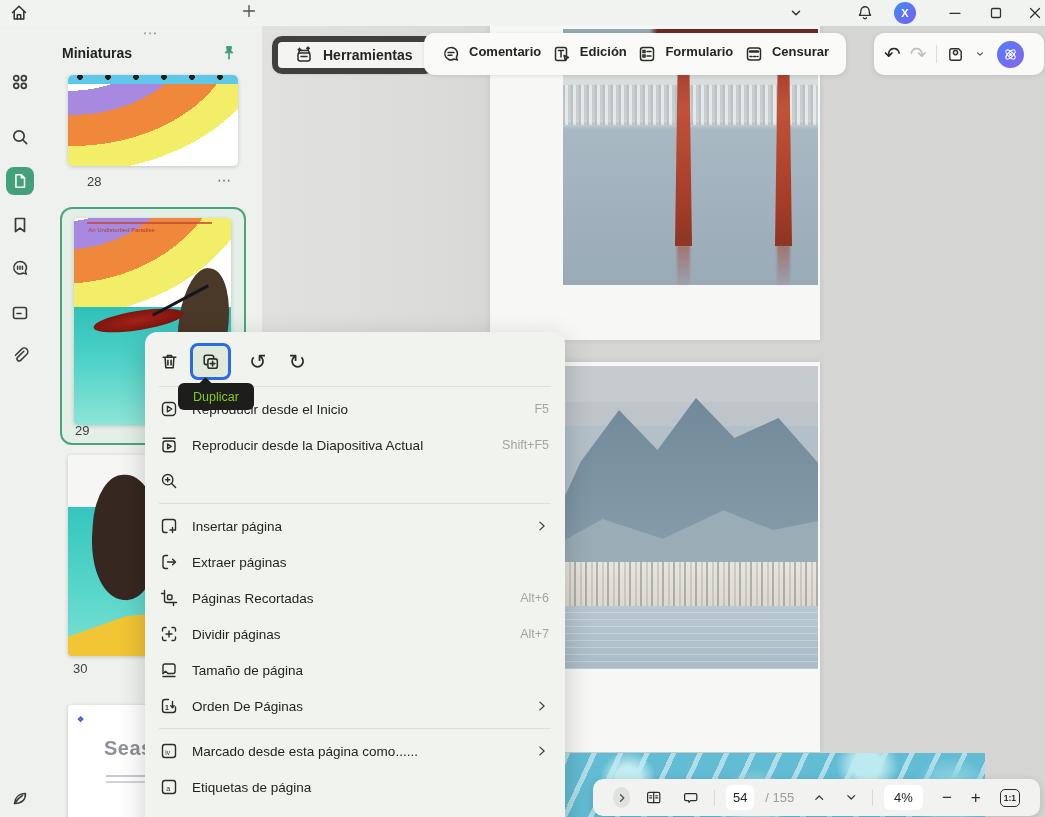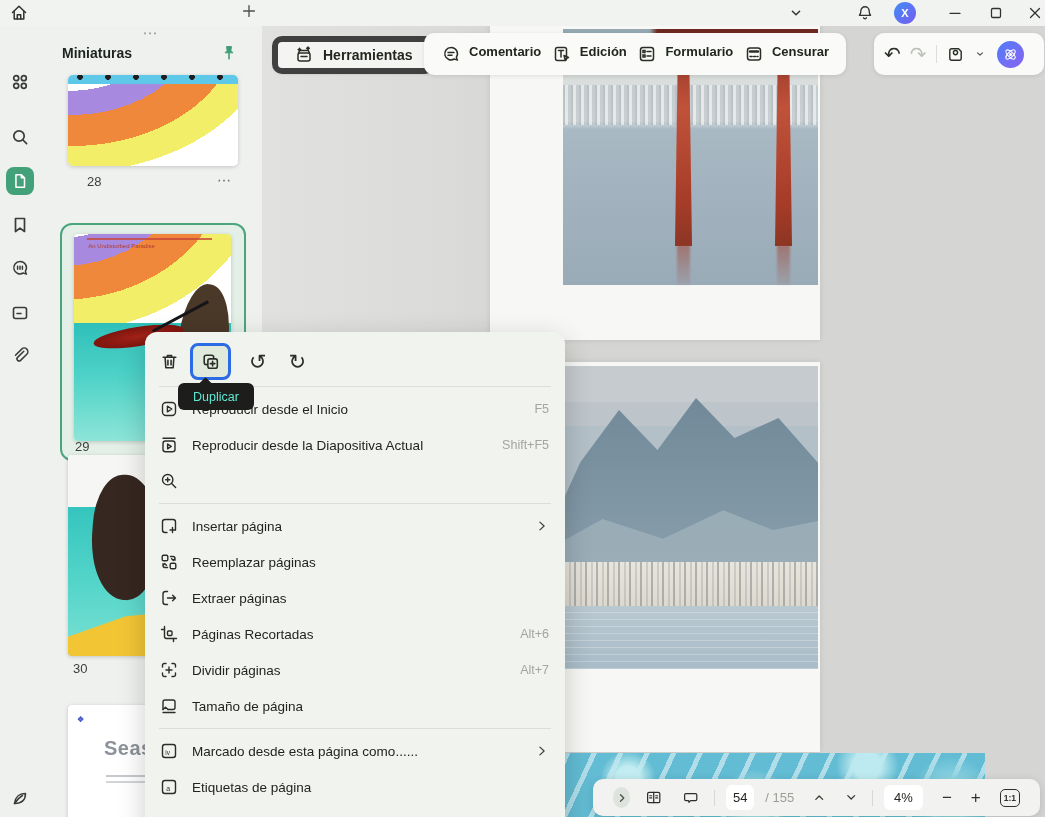--- a/index.html
+++ b/index.html
@@ -26,21 +26,21 @@
 
   
   .panel{position:absolute;left:40px;top:26px;bottom:0;width:222px;background:#eff1ee;z-index:30;}
   .panel-handle{position:absolute;top:0px;left:0;right:0;text-align:center;color:#8d928c;font-size:15px;letter-spacing:2px;line-height:14px;}
   .panel-title{position:absolute;top:19px;left:22px;font-size:14px;font-weight:700;color:#1f231f;}
   .pin-ic{position:absolute;top:18px;right:24px;width:18px;height:18px;color:#3f9e76;}
   .thumb{box-shadow:0 1px 4px rgba(0,0,0,.18);overflow:hidden;position:absolute;background:#fff;}
   .thumb28{left:28px;top:49px;width:170px;height:91px;border-radius:5px;}
   .t28-num{position:absolute;left:47px;top:148px;font-size:13px;color:#3b3f3b;}
   .t28-more{position:absolute;right:30px;top:146px;font-size:14px;color:#6b6f69;letter-spacing:1px;}
-  .sel29{position:absolute;left:20px;top:181px;width:186px;height:238px;border:2px solid #4aa57d;background:#e3efe7;border-radius:12px;margin-top:16px;}
+  .sel29{position:absolute;left:20px;top:181px;width:186px;height:238px;border:2px solid #4aa57d;background:#e3efe7;border-radius:12px;}
   .thumb29{position:absolute;left:12px;top:9px;width:157px;height:207px;border-radius:4px;box-shadow:0 1px 4px rgba(0,0,0,.18);overflow:hidden;background:#fff;}
   .t29-num{position:absolute;left:13px;bottom:5px;font-size:13px;color:#3b3f3b;}
   .thumb30{left:28px;top:429px;width:170px;height:201px;border-radius:4px;}
   .t30-num{position:absolute;left:33px;top:635px;font-size:13px;color:#3b3f3b;}
   .thumb31{left:28px;top:679px;width:170px;height:140px;border-radius:4px 4px 0 0;}
 
   
   .art-rainbow-full{position:absolute;inset:0;background:
     radial-gradient(circle 5px at 12px 2px,#1d1d1d 55%,transparent 60%),
     radial-gradient(circle 5px at 40px 2px,#1d1d1d 55%,transparent 60%),
@@ -123,21 +123,21 @@
   .rot{font-size:21px;color:#2b2e28;line-height:1;}
   .rot-ccw{margin-left:18px;}
   .rot-cw{margin-left:22px;}
   .trash-w{margin-left:1px;}
   .menu-sep{height:1px;background:#dcdfd9;margin:4px 14px;}
   .menu-item{height:36px;display:flex;align-items:center;padding:0 16px 0 14px;font-size:13.5px;color:#22251f;}
   .mi-icon{width:20px;height:20px;margin-right:13px;color:#2b2e28;flex:none;}
   .mi-label{flex:1;white-space:nowrap;}
   .mi-short{color:#a2a69f;font-size:12.5px;}
   .mi-chev{width:14px;height:14px;color:#3e423c;}
-  .tooltip{position:absolute;left:33px;top:51px;min-width:62px;height:27px;background:#1d1d1b;border-radius:6px;color:#5eead4;font-size:12.5px;display:flex;align-items:center;justify-content:center;padding:0 15px;z-index:5;}
+  .tooltip{position:absolute;left:33px;top:51px;min-width:62px;height:27px;background:#1d1d1b;border-radius:6px;color:#84cc16;font-size:12.5px;display:flex;align-items:center;justify-content:center;padding:0 15px;z-index:5;}
   .tooltip:before{content:"";position:absolute;top:-4px;left:23px;width:9px;height:9px;background:#1d1d1b;transform:rotate(45deg);}
 
   
   .statusbar{position:absolute;left:593px;top:779px;width:447px;height:37px;background:#f2f3f0;border-radius:10px;box-shadow:0 2px 10px rgba(0,0,0,.14);display:flex;align-items:center;padding:0 20px;gap:11px;z-index:25;}
   .sb-circle{width:21px;height:21px;border-radius:50%;background:#dfe3de;display:flex;align-items:center;justify-content:center;color:#4c544c;}
   .sb-circle svg{width:12px;height:12px;}
   .sb-ic{width:21px;height:21px;color:#2b2f29;}
   .sb-sep{width:1px;height:16px;background:#d6d8d2;}
   .sb-box{height:25px;background:#fff;border-radius:6px;display:flex;align-items:center;justify-content:center;font-size:13px;color:#23261f;}
   .pg-box{width:34px;}
@@ -437,29 +437,20 @@
           <path d="M8 16.5H6A2.5 2.5 0 0 1 3.5 14V6A2.5 2.5 0 0 1 6 3.5h8A2.5 2.5 0 0 1 16.5 6v8"></path>
           <path d="M13.5 11.5v5M11 14h5"></path>
         </svg>
       <span class="mi-label">Insertar página</span>
       <svg class="mi-chev" viewBox="0 0 20 20" fill="none" stroke="currentColor" stroke-width="1.8" stroke-linecap="round" stroke-linejoin="round">
           <path d="M7 4.5l6 5.5-6 5.5"></path>
         </svg>
     </div>
     <div class="menu-item">
       <svg class="mi-icon" viewBox="0 0 20 20" fill="none" stroke="currentColor" stroke-width="1.4" stroke-linecap="round" stroke-linejoin="round">
-          <rect x="3.2" y="3.2" width="5.6" height="5.6" rx="1.4"></rect>
-          <rect x="11.2" y="11.2" width="5.6" height="5.6" rx="1.4"></rect>
-          <path d="M11.5 4.5h2.5a2 2 0 0 1 2 2v1.8M16 6.5l-1.6 1.9-1.9-1.6"></path>
-          <path d="M8.5 15.5H6a2 2 0 0 1-2-2v-1.8M4 13.5l1.6-1.9 1.9 1.6"></path>
-        </svg>
-      <span class="mi-label">Reemplazar páginas</span>
-    </div>
-    <div class="menu-item">
-      <svg class="mi-icon" viewBox="0 0 20 20" fill="none" stroke="currentColor" stroke-width="1.4" stroke-linecap="round" stroke-linejoin="round">
           <path d="M8.5 3.5H6.5A2.5 2.5 0 0 0 4 6v8a2.5 2.5 0 0 0 2.5 2.5h2"></path>
           <path d="M8.5 10h8M13.6 7.3l2.9 2.7-2.9 2.7"></path>
         </svg>
       <span class="mi-label">Extraer páginas</span>
     </div>
     <div class="menu-item">
       <svg class="mi-icon" viewBox="0 0 20 20" fill="none" stroke="currentColor" stroke-width="1.4" stroke-linecap="round" stroke-linejoin="round">
           <path d="M5.5 2.5v10a2 2 0 0 0 2 2h10"></path>
           <path d="M2.5 5.5h3M14.5 17.5v-3"></path>
           <rect x="8.5" y="7" width="4.5" height="4.5" rx="1"></rect>
@@ -475,20 +466,31 @@
       <span class="mi-label">Dividir páginas</span>
       <span class="mi-short">Alt+7</span>
     </div>
     <div class="menu-item">
       <svg class="mi-icon" viewBox="0 0 20 20" fill="none" stroke="currentColor" stroke-width="1.4" stroke-linecap="round" stroke-linejoin="round">
           <path d="M4 13.5V6a2 2 0 0 1 2-2h8a2 2 0 0 1 2 2v5.5a2 2 0 0 1-2 2H9"></path>
           <path d="M9 13.5l-2.5-2.2L4 13.5"></path>
           <path d="M4 16.5h12"></path>
         </svg>
       <span class="mi-label">Tamaño de página</span>
+    </div>
+    <div class="menu-item">
+      <svg class="mi-icon" viewBox="0 0 20 20" fill="none" stroke="currentColor" stroke-width="1.4" stroke-linecap="round" stroke-linejoin="round">
+          <path d="M9.5 3.5H6A2.5 2.5 0 0 0 3.5 6v8A2.5 2.5 0 0 0 6 16.5h8a2.5 2.5 0 0 0 2.5-2.5v-3"></path>
+          <text x="6" y="14" font-size="7" fill="currentColor" stroke="none" font-weight="bold">1</text>
+          <path d="M13.5 5.5v6M11.8 9.8l1.7 1.9 1.7-1.9"></path>
+        </svg>
+      <span class="mi-label">Orden De Páginas</span>
+      <svg class="mi-chev" viewBox="0 0 20 20" fill="none" stroke="currentColor" stroke-width="1.8" stroke-linecap="round" stroke-linejoin="round">
+          <path d="M7 4.5l6 5.5-6 5.5"></path>
+        </svg>
     </div>
     <div class="menu-sep"></div>
 
     <div class="menu-item">
       <svg class="mi-icon" viewBox="0 0 20 20" fill="none" stroke="currentColor" stroke-width="1.4" stroke-linejoin="round">
           <rect x="3.5" y="3.5" width="13" height="13" rx="2.5"></rect>
           <text x="6.2" y="13.8" font-size="6.5" fill="currentColor" stroke="none">iv</text>
         </svg>
       <span class="mi-label">Marcado desde esta página como......</span>
       <svg class="mi-chev" viewBox="0 0 20 20" fill="none" stroke="currentColor" stroke-width="1.8" stroke-linecap="round" stroke-linejoin="round">

